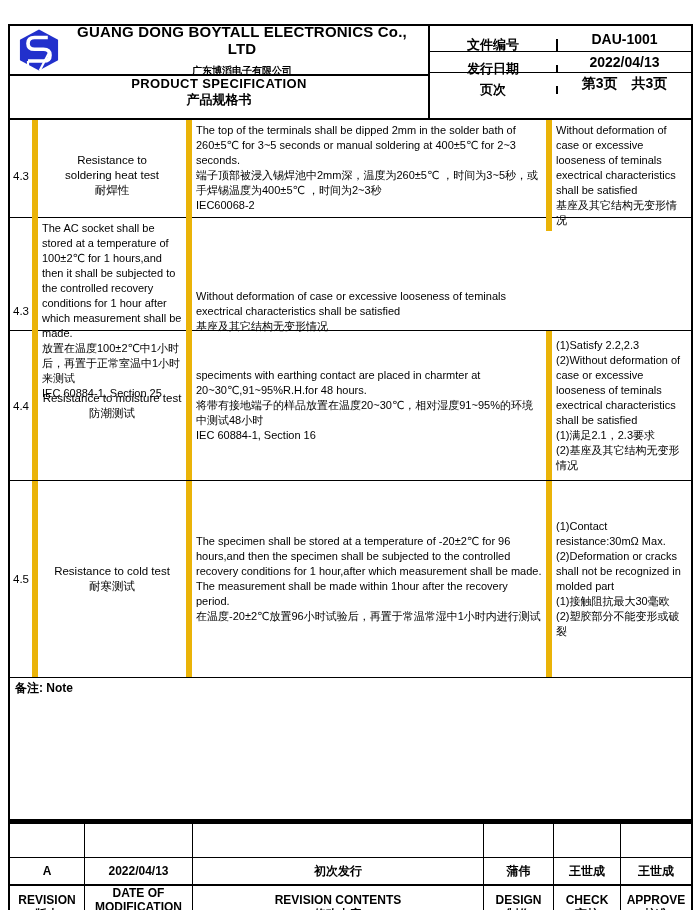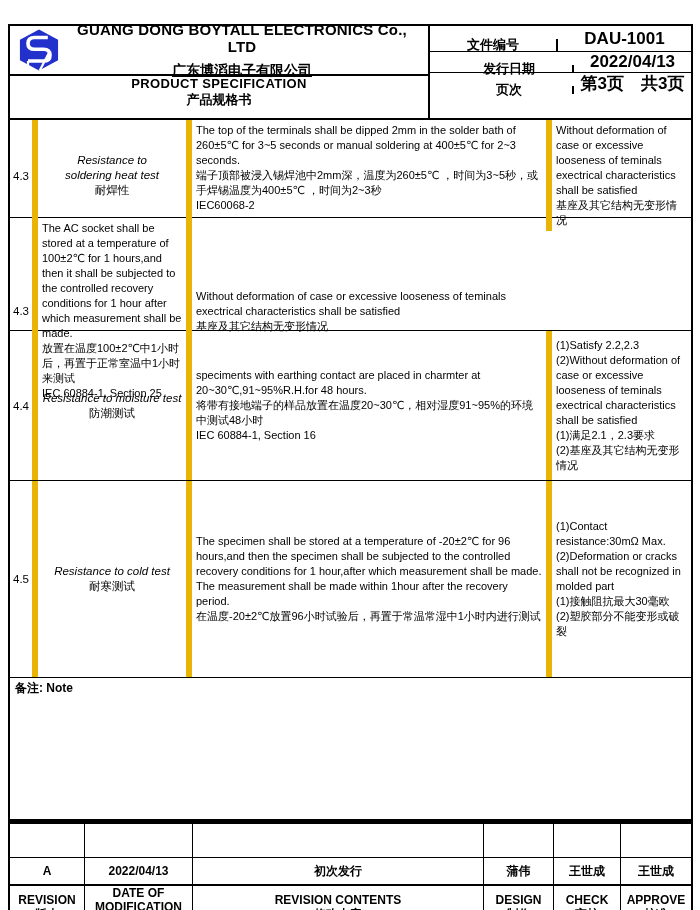--- a/index.html
+++ b/index.html
@@ -7,41 +7,41 @@
   body { font-family:"Liberation Sans","DejaVu Sans",sans-serif; color:#000; }
   .page { position:absolute; left:8px; top:24px; width:685px; height:896px; }
 
   
   .hdr { display:flex; width:100%; height:96px; border:2px solid #000; }
   .hdr-left { width:420px; border-right:2px solid #000; display:flex; flex-direction:column; }
   .company-cell { height:50px; border-bottom:2px solid #000; display:flex; align-items:center; padding:2px 6px; }
   .logo-wrap { width:46px; height:46px; flex:0 0 auto; display:flex; align-items:center; justify-content:center; }
   .company-text { flex:1; text-align:center; }
   .company-en { font-size:15px; font-weight:bold; letter-spacing:.2px; }
-  .company-zh { font-size:14px; font-weight:bold; margin-top:7px;text-decoration:underline; }
+  .company-zh { font-size:10px; font-weight:bold; margin-top:7px; }
   .title-cell { flex:1; display:flex; flex-direction:column; align-items:center; justify-content:flex-start; }
   .title-en { font-size:13px; font-weight:bold; letter-spacing:.4px; }
   .title-zh { font-size:13px; font-weight:bold; }
   .hdr-right { flex:1; display:flex; flex-direction:column; }
   .info-row { display:flex; border-bottom:1px solid #000; align-items:stretch; }
   .info-row:last-child { border-bottom:none; }
   .info-row.tall { height:26px; }
-  .info-row.short { height:21px;padding-left:16px; }
+  .info-row.short { height:21px; }
   .info-label { width:128px; border-right:2px solid #000; display:flex; align-items:center; justify-content:center; font-size:13px; font-weight:bold;margin-top:13px; }
-  .info-value { flex:1; display:flex; align-items:center; justify-content:center; font-size:17px; font-weight:bold; white-space:pre; }
+  .info-value { flex:1; display:flex; align-items:center; justify-content:center; font-size:14px; font-weight:bold; white-space:pre; }
 
   
   .spec { width:100%; border:2px solid #000; border-top:none; }
   .spec-row { display:grid; grid-template-columns:28px 154px 360px 1fr; border-bottom:1px solid #000; }
   .spec-row > div { border-right:6px solid #eab308; display:flex; }
   .spec-row > div:last-child { border-right:none; }
   .r1 { height:98px; } .r2 { height:113px; } .r3 { height:150px; } .r4 { height:197px; }
   .cell-no { align-items:center; justify-content:center; font-size:11.5px; }
   .cell-name { align-items:center; justify-content:center; text-align:center; font-size:11.5px; line-height:15px; flex-direction:column; padding:2px; }
-  .cell-name .nm-en { white-space:pre-line;font-style:italic; }
+  .cell-name .nm-en { white-space:pre-line; }
   .cell-desc, .cell-req { padding:3px 4px; font-size:11px; line-height:15px; white-space:pre-line; align-items:center; }
   .top-align .cell-desc, .top-align .cell-req { align-items:flex-start; }
   .note-row { height:141px; border-bottom:none; padding:2px 5px; font-size:12px; font-weight:bold; }
 
   
   .rev { width:100%; border:2px solid #000; border-top:3px solid #000; }
   .rev-row { display:grid; grid-template-columns:75px 108px 291px 70px 67px 1fr; border-bottom:1px solid #000; }
   .rev-row:last-child { border-bottom:none; }
   .rev-row > div { border-right:1px solid #000; display:flex; align-items:center; justify-content:center; text-align:center; font-size:12px; font-weight:bold; white-space:pre-line; line-height:14px; }
   .rev-row > div:last-child { border-right:none; }

